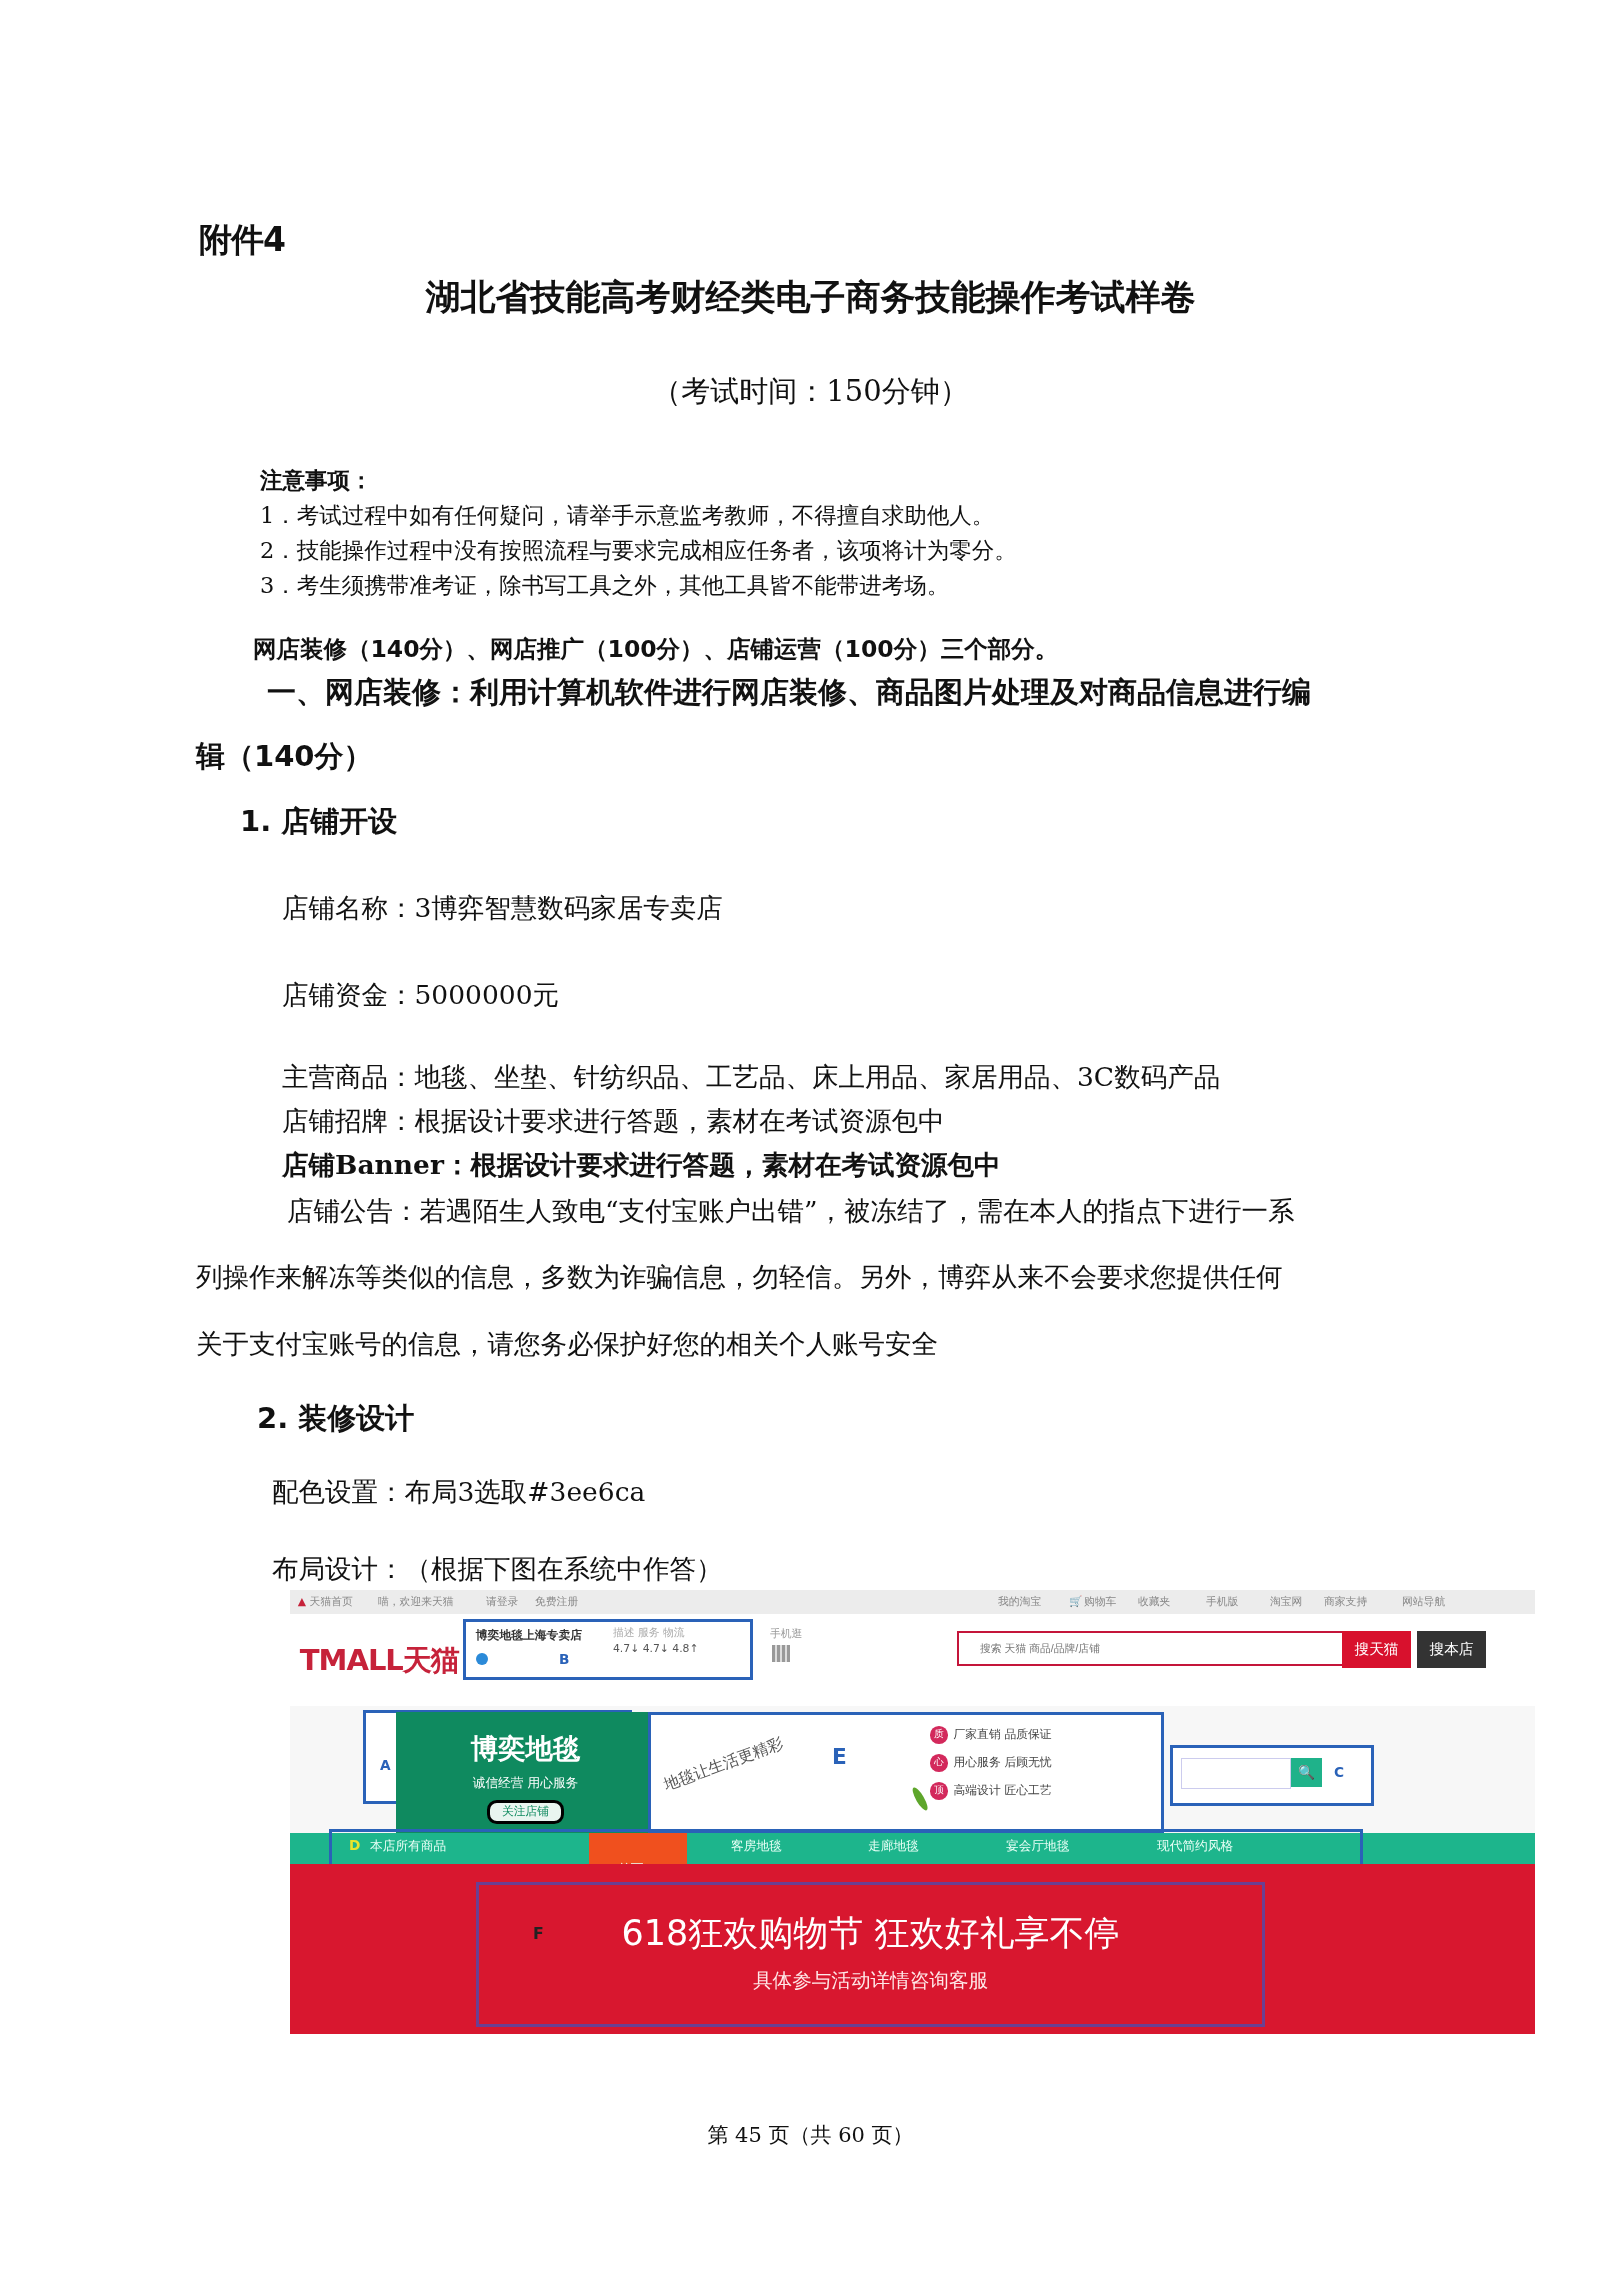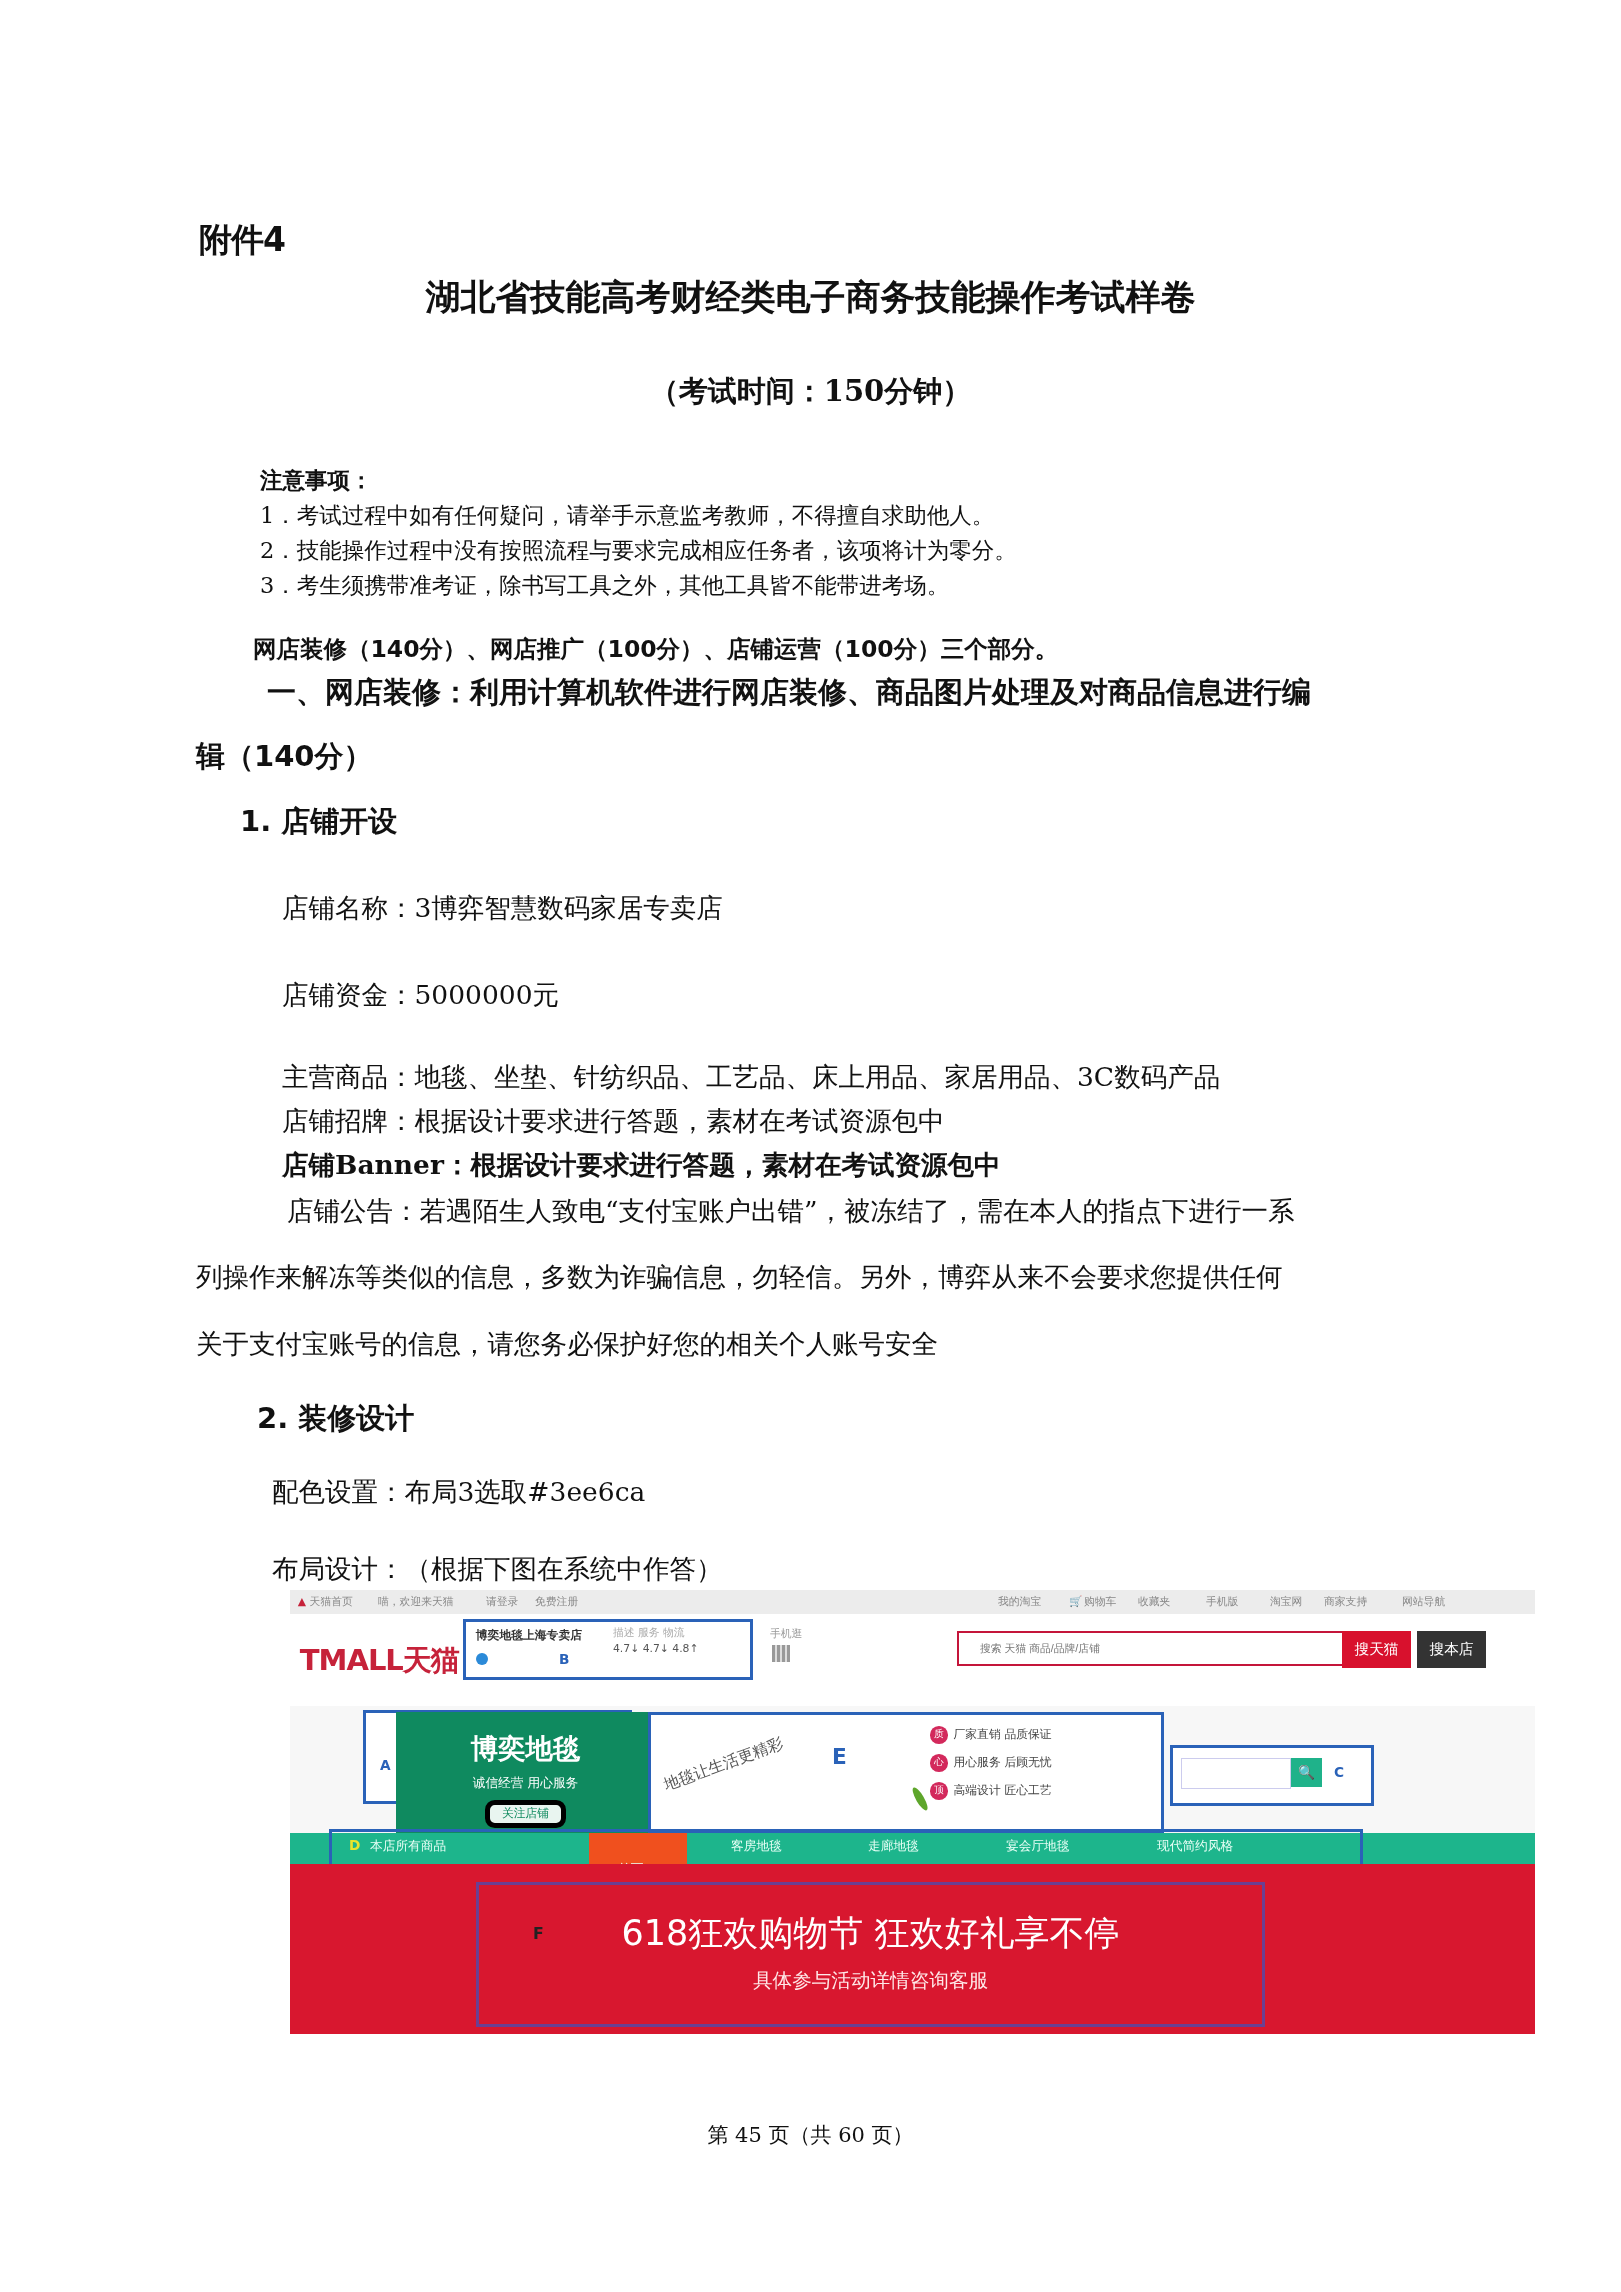--- a/index.html
+++ b/index.html
@@ -2,21 +2,21 @@
 <html><head>
 <meta charset="utf-8">
 <style>
   html,body{margin:0;padding:0;background:#fff;}
   body{width:1621px;height:2293px;position:relative;overflow:hidden;
        font-family:"DejaVu Serif","Liberation Serif",serif;color:#111;}
   .abs{position:absolute;}
   .bold{font-weight:bold;font-family:"DejaVu Sans","Liberation Sans",sans-serif;}
   .attachment{left:199px;top:218px;font-size:33px;letter-spacing:-1px;}
   .title{left:0;width:1621px;top:274px;text-align:center;font-size:35px;}
-  .subtitle{left:0;width:1621px;top:372px;text-align:center;font-size:29px;font-weight:bold;}
+  .subtitle{left:0;width:1621px;top:372px;text-align:center;font-size:29px;font-weight:normal;}
   .notice{left:260px;top:463px;font-size:22.5px;line-height:35px;}
   .notice .head{font-weight:bold;font-family:"DejaVu Sans","Liberation Sans",sans-serif;}
   .parts{left:253px;top:633px;font-size:23.5px;font-weight:bold;font-family:"DejaVu Sans","Liberation Sans",sans-serif;}
   .sec1{left:267px;top:673px;font-size:29px;font-weight:bold;font-family:"DejaVu Sans","Liberation Sans",sans-serif;}
   .sec1b{left:196px;top:737px;font-size:29px;font-weight:bold;font-family:"DejaVu Sans","Liberation Sans",sans-serif;}
   .h-sub{font-size:29px;font-weight:bold;font-family:"DejaVu Sans","Liberation Sans",sans-serif;}
   .body-text{font-size:26.5px;}
   
   .shot{left:290px;top:1590px;width:1245px;height:444px;background:#f4f4f4;overflow:hidden;}
   .topbar{position:absolute;left:0;top:0;width:100%;height:23.5px;background:#ececec;font-size:10.8px;color:#888;
@@ -39,21 +39,21 @@
           display:flex;align-items:center;justify-content:center;font-family:"DejaVu Sans","Liberation Sans",sans-serif;}
   .btn-store{position:absolute;left:1127px;top:17.6px;width:69px;height:37px;background:#333;color:#fff;font-size:14.7px;
           display:flex;align-items:center;justify-content:center;font-family:"DejaVu Sans","Liberation Sans",sans-serif;}
   .storehead{position:absolute;left:0;top:116px;width:100%;height:127px;background:#f7f7f7;}
   .boxA{position:absolute;left:73px;top:3.9px;width:263px;height:88px;border:3.9px solid #2a62b8;background:#fff;}
   .labelA{position:absolute;left:90px;top:51px;font-size:13.7px;color:#2a62b8;font-weight:bold;font-family:"DejaVu Sans","Liberation Sans",sans-serif;}
   .greenlogo{position:absolute;left:106px;top:5.9px;width:259px;height:123px;background:#0f8a5f;color:#fff;text-align:center;
              font-family:"DejaVu Sans","Liberation Sans",sans-serif;}
   .gl-title{margin-top:19.6px;font-size:27.4px;font-weight:bold;}
   .gl-sub{margin-top:7.8px;font-size:12.7px;}
-  .gl-btn{display:inline-block;margin-top:7.8px;padding:1px 11.8px;border-radius:9.8px;background:#e9f5f0;color:#0f8a5f;font-size:11.8px;border:5px solid #000000;}
+  .gl-btn{display:inline-block;margin-top:7.8px;padding:1px 11.8px;border-radius:9.8px;background:#e9f5f0;color:#0f8a5f;font-size:11.8px;border:3px solid #000000;}
   .boxE{position:absolute;left:358px;top:5.9px;width:510px;height:116px;border:3.9px solid #2a62b8;background:#fff;}
   .e-slogan{position:absolute;left:9.8px;top:39px;font-size:15.7px;color:#555;transform:rotate(-20deg);
             font-family:"DejaVu Sans","Liberation Sans",sans-serif;}
   .e-label{position:absolute;left:181px;top:29px;font-size:21.6px;color:#2a62b8;font-weight:bold;font-family:"DejaVu Sans","Liberation Sans",sans-serif;}
   .leaf{position:absolute;left:265px;top:71px;width:7.8px;height:25.5px;background:#5ea62b;border-radius:50%;transform:rotate(-30deg);}
   .e-feats{position:absolute;left:279px;top:5.9px;font-size:11.8px;color:#444;font-family:"DejaVu Sans","Liberation Sans",sans-serif;}
   .feat{display:flex;align-items:center;height:28px;}
   .feat .ic{width:17.6px;height:17.6px;border-radius:50%;background:#d3295c;color:#fff;font-size:9.8px;display:flex;align-items:center;justify-content:center;margin-right:5.9px;}
   .boxC{position:absolute;left:880px;top:39px;width:198px;height:55px;border:3.9px solid #2a62b8;background:#fff;}
   .c-input{position:absolute;left:7.8px;top:9.8px;width:108px;height:29px;border:1px solid #cce;background:#fff;}

